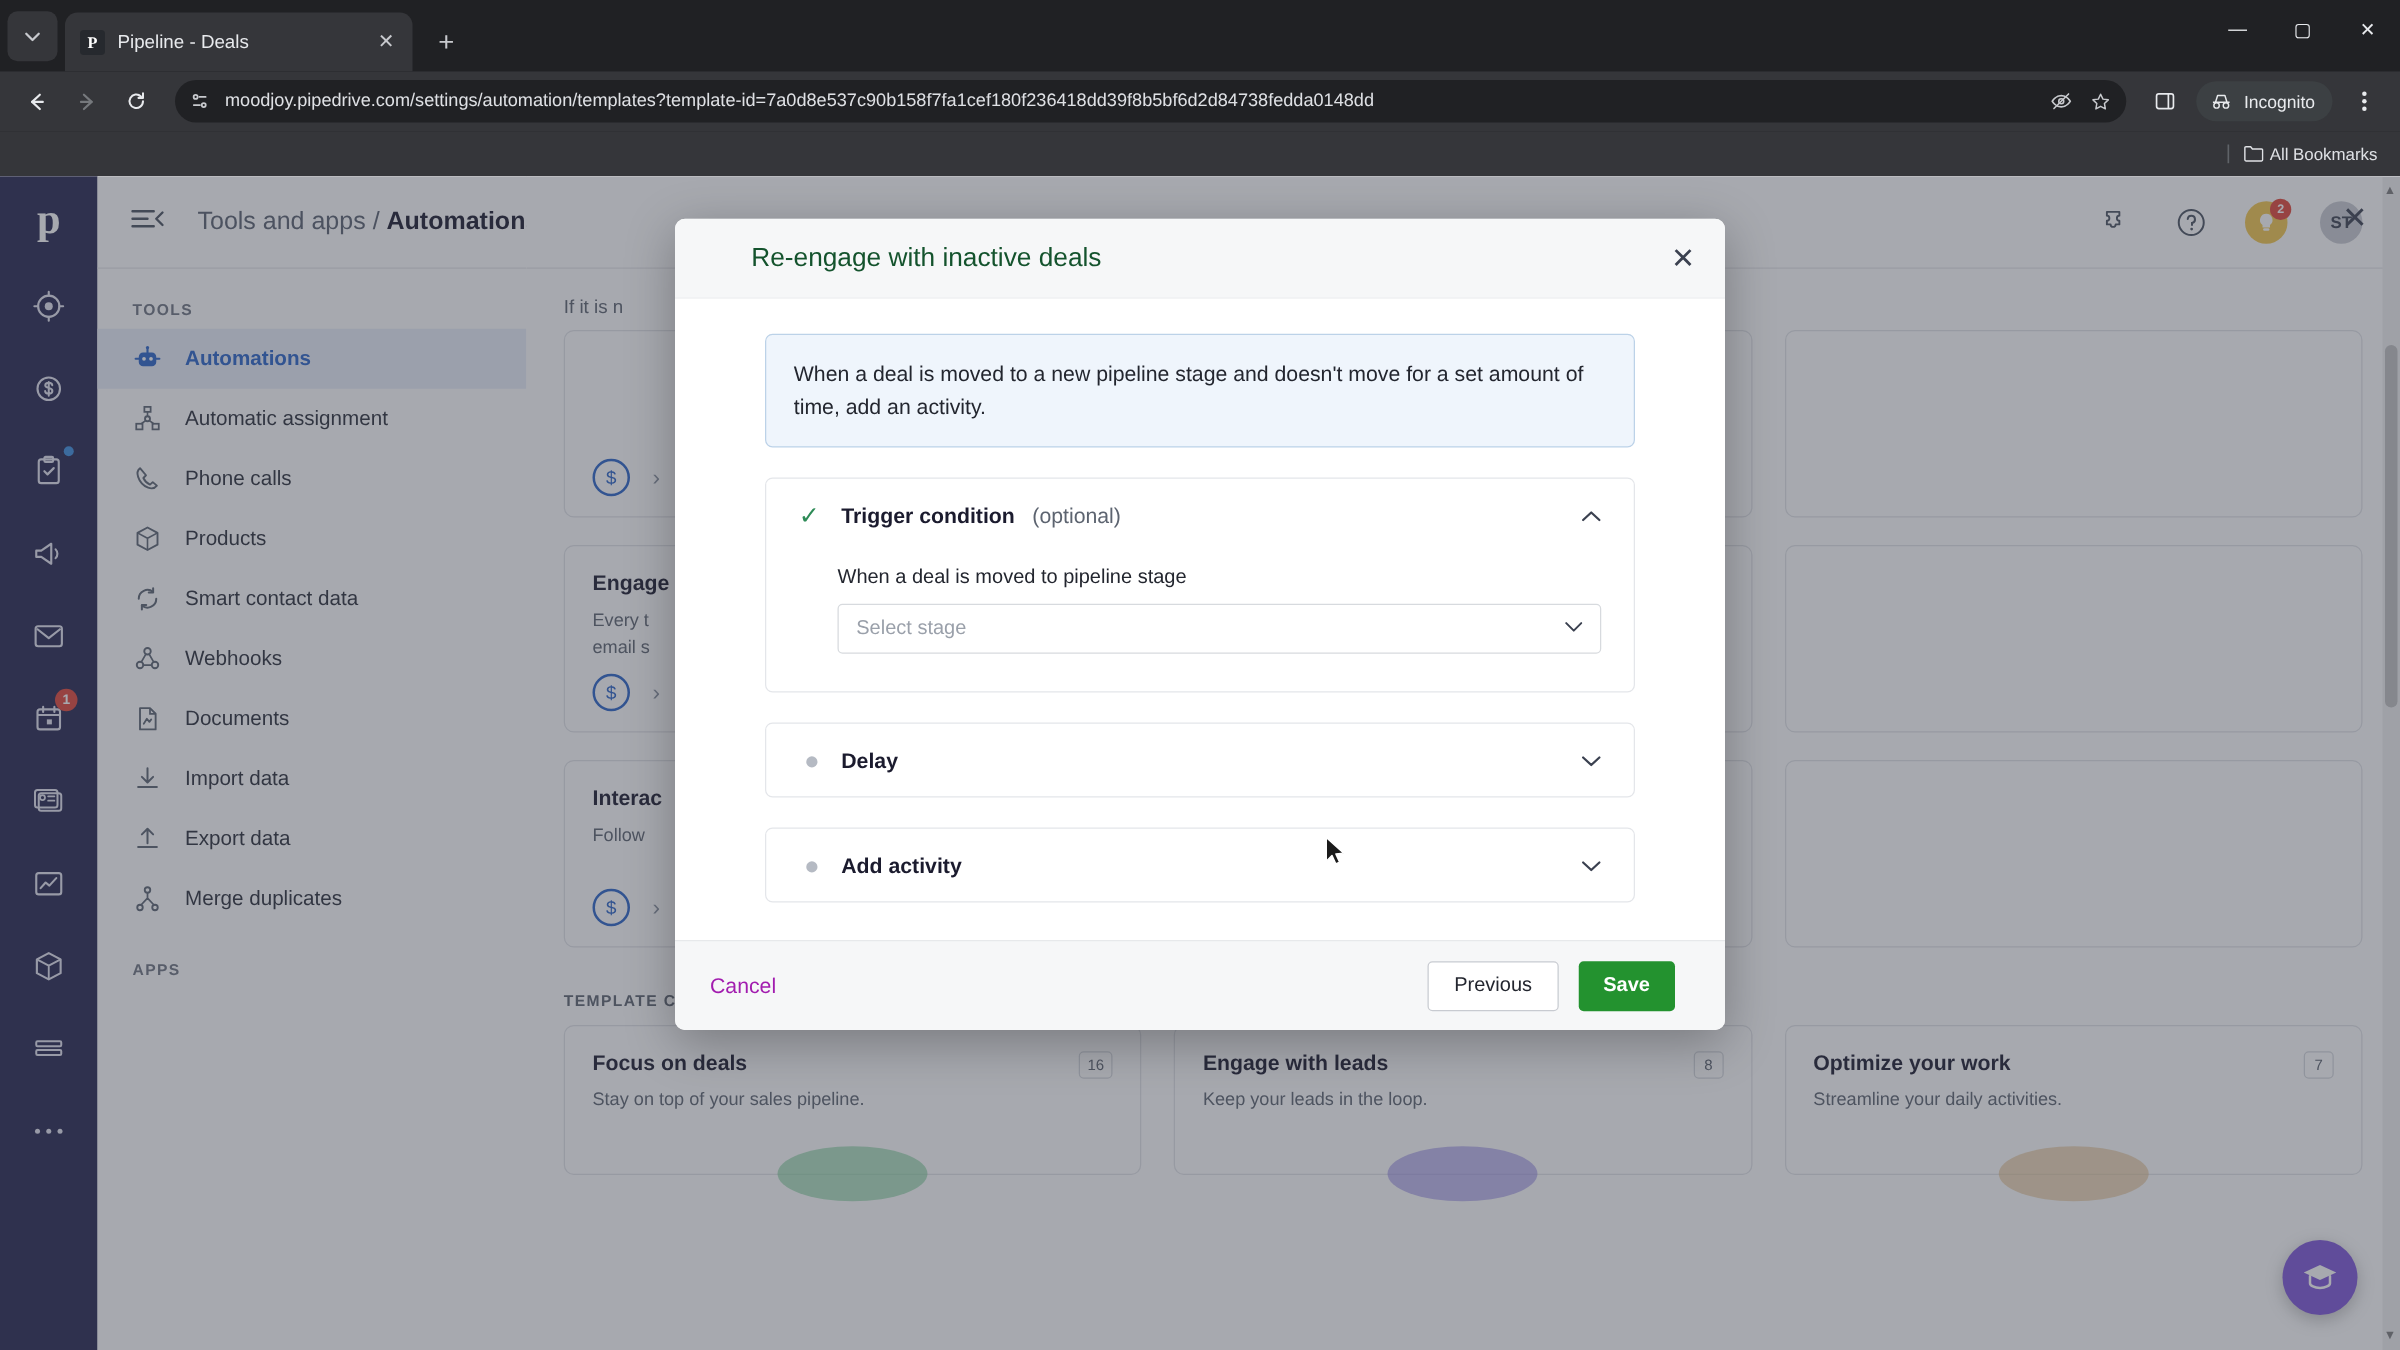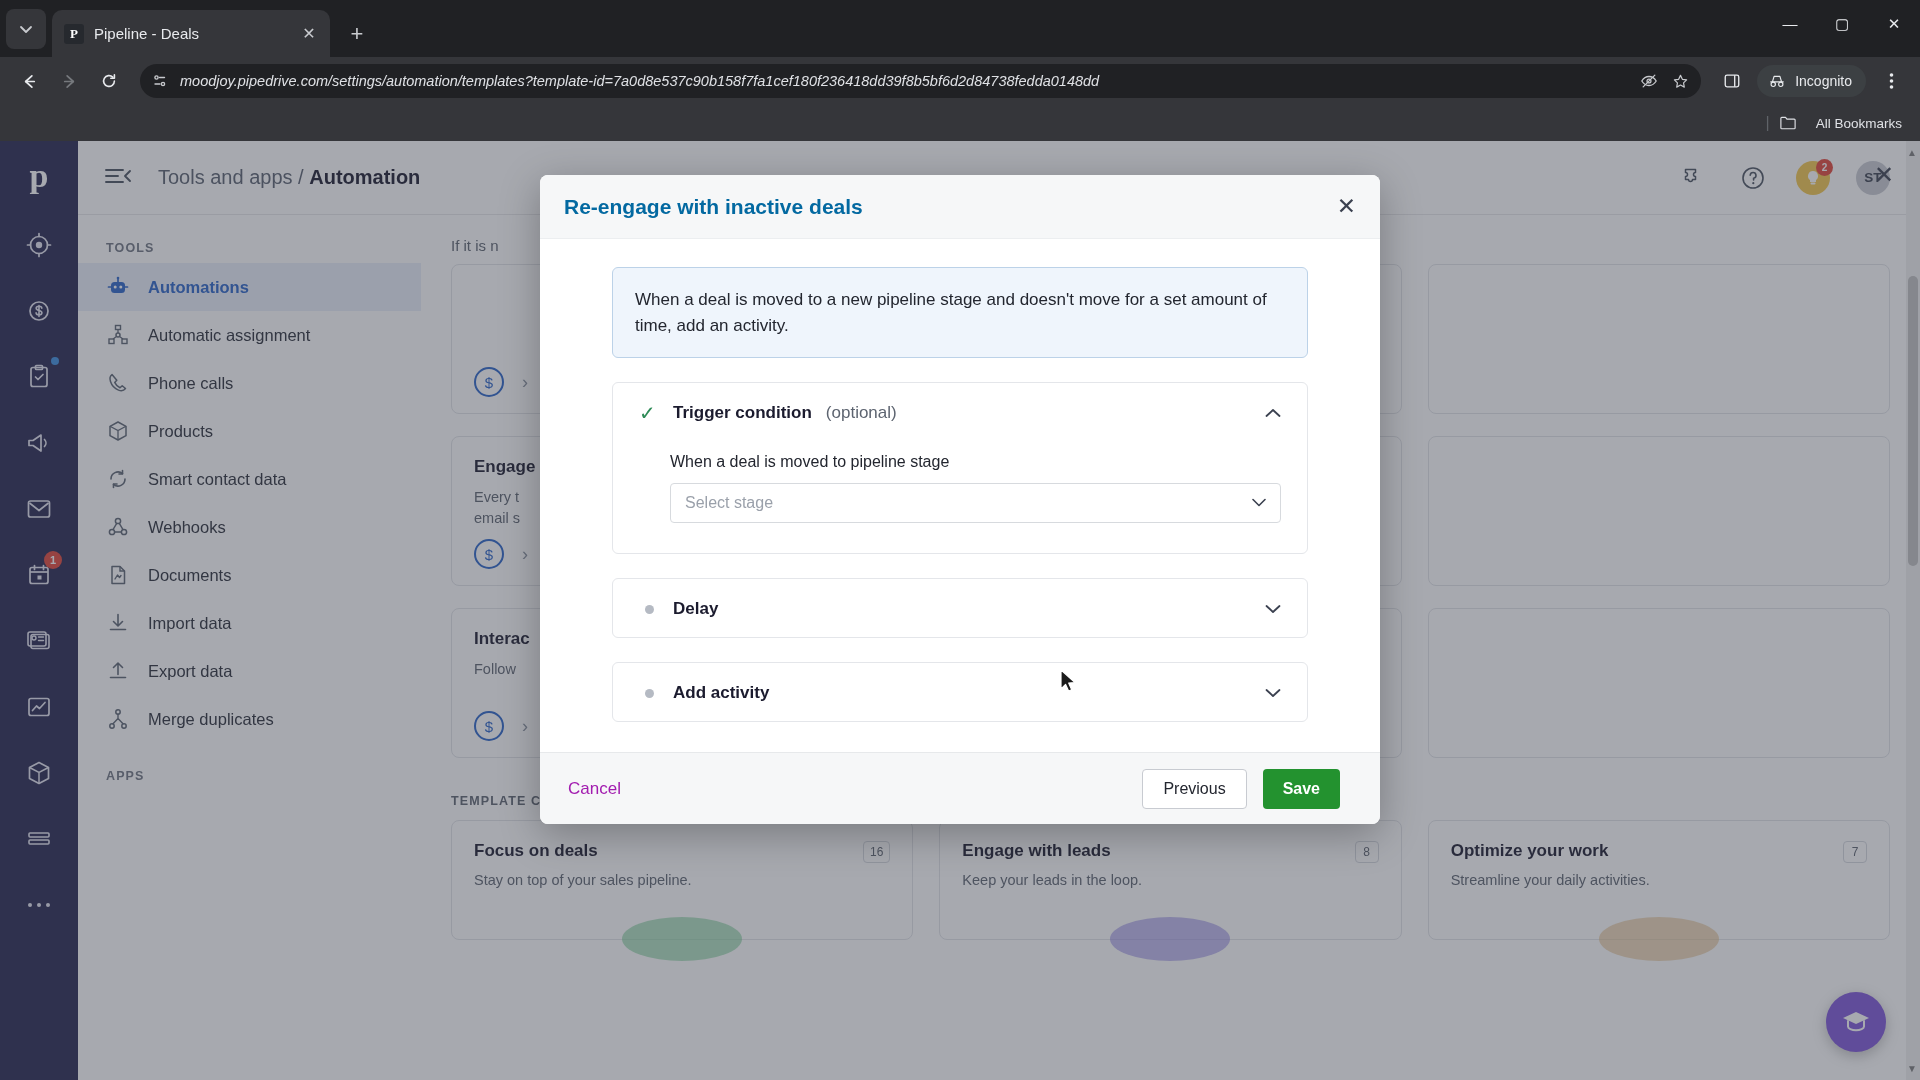--- a/index.html
+++ b/index.html
@@ -62,21 +62,21 @@
   }
   .navbtn {
     width: 34px; height: 34px; border-radius: 50%;
     display: flex; align-items: center; justify-content: center;
     color: #e8eaed; font-size: 19px;
   }
   .navbtn.dim { color: #76797d; }
   .omnibox {
     flex: 1; height: 34px; margin: 0 8px;
     background: #202124; border-radius: 17px;
-    display: flex; align-items: center; padding: 0 12px; gap: 12px; font-style: italic;
+    display: flex; align-items: center; padding: 0 12px; gap: 12px;
   }
   .omni-icon { color: #c8cace; display:flex; align-items:center; }
   .omni-url {
     flex: 1; color: #dfe1e5; font-size: 14.5px;
     white-space: nowrap; overflow: hidden;
   }
   .omni-right { display: flex; align-items: center; gap: 14px; }
   .omni-right span { color: #c8cace; font-size: 15px; display:flex; }
   .tb-right { display: flex; align-items: center; gap: 8px; }
   .incognito-pill {
@@ -84,21 +84,21 @@
     height: 32px; padding: 0 14px 0 10px; border-radius: 16px;
     background: #3c4043; color: #e8eaed; font-size: 14px; text-align: center;
   }
 
   .bookmarks {
     height: 36px; background: #35363a;
     display: flex; align-items: center; justify-content: flex-end;
     padding-right: 18px; gap: 10px;
   }
   .bm-sep { color: #5f6368; }
-  .bm-item { display: flex; align-items: center; gap: 20px; color: #dfe1e5; font-size: 13.5px; }
+  .bm-item { display: flex; align-items: center; gap: 5px; color: #dfe1e5; font-size: 13.5px; }
 
   
   .page {
     position: absolute; left: 0; top: 141px;
     width: 1920px; height: 939px;
     background: #fff; overflow: hidden;
   }
   .app { display: flex; height: 100%; position: relative; }
 
   .railbar {
@@ -234,21 +234,21 @@
     position: absolute; left: 540px; top: 175px;
     width: 840px; background: #fff;
     border-radius: 8px; box-shadow: 0 10px 40px rgba(0,0,0,.28);
     overflow: hidden;
   }
   .modal-head {
     height: 64px; background: #f6f7f8;
     display: flex; align-items: center; justify-content: space-between;
     padding: 0 24px 0 24px; border-bottom: 1px solid #eceef0;
   }
-  .modal-title { font-size: 21px; font-weight: bold; color: #0369a1; }
+  .modal-title { font-size: 21px; font-weight: normal; color: #14532d; margin-left: 37px; }
   .modal-x { color: #3b4150; font-size: 23px; line-height: 1; }
   .modal-body { padding: 28px 72px 30px 72px; background: #fff; }
 
   .summary {
     border: 1px solid #bcd2e8; background: #eff5fc;
     border-radius: 6px; padding: 19px 22px;
     font-size: 17px; color: #23262f; line-height: 1.5;
   }
 
   .step {

